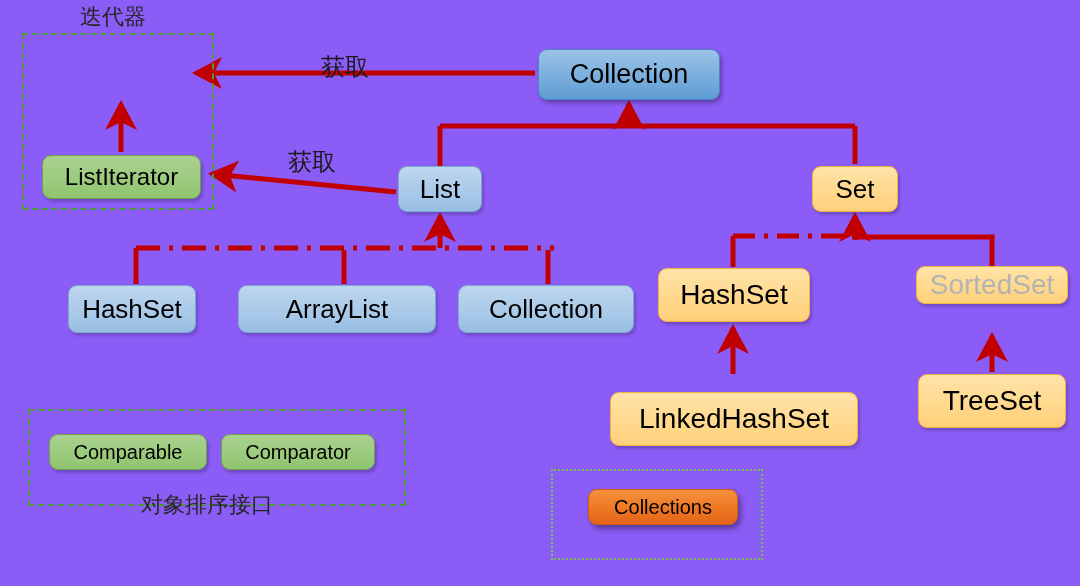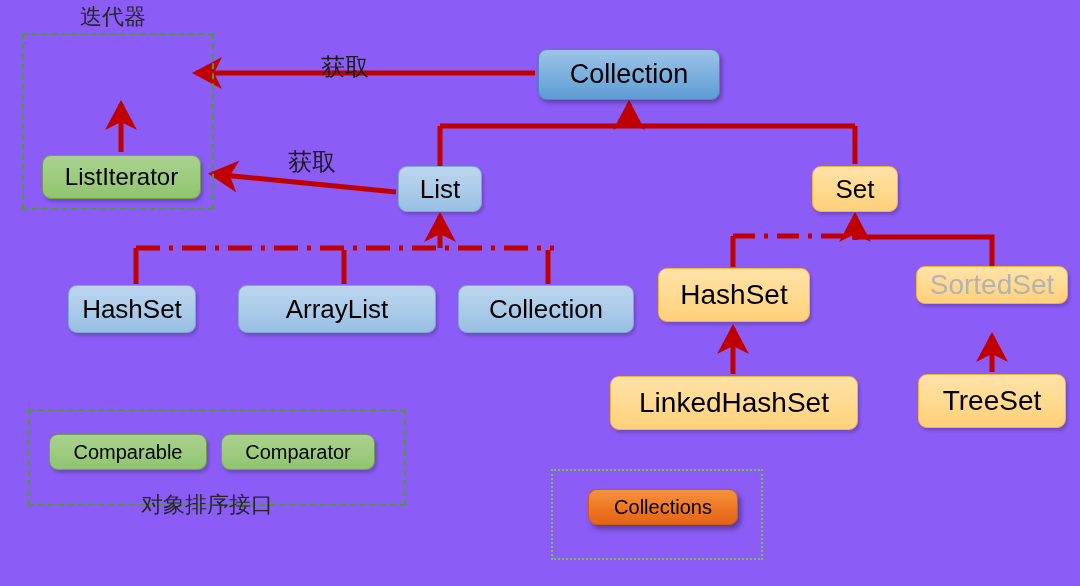--- a/index.html
+++ b/index.html
@@ -153,21 +153,21 @@
   <div class="node node-blue-light" style="left:68px;top:285px;width:128px;height:48px;font-size:26px;">HashSet</div>
 
   <div class="node node-blue-light" style="left:238px;top:285px;width:198px;height:48px;font-size:26px;">ArrayList</div>
 
   <div class="node node-blue-light" style="left:458px;top:285px;width:176px;height:48px;font-size:26px;">Collection</div>
 
   <div class="node node-amber" style="left:658px;top:268px;width:152px;height:54px;font-size:28px;">HashSet</div>
 
   <div class="node node-amber faded" style="left:916px;top:266px;width:152px;height:38px;font-size:28px;">SortedSet</div>
 
-  <div class="node node-amber" style="left:610px;top:376px;width:248px;height:54px;font-size:28px;">LinkedHashSet</div>
+  <div class="node node-amber" style="left:610px;top:392px;width:248px;height:54px;font-size:28px;">LinkedHashSet</div>
 
   <div class="node node-amber" style="left:918px;top:374px;width:148px;height:54px;font-size:28px;">TreeSet</div>
 
   <div class="node node-green" style="left:49px;top:434px;width:158px;height:36px;font-size:20px;">Comparable</div>
 
   <div class="node node-green" style="left:221px;top:434px;width:154px;height:36px;font-size:20px;">Comparator</div>
 
   <div class="node node-orange" style="left:588px;top:489px;width:150px;height:36px;font-size:20px;text-align:center;">Collections</div>
 
 </div>

